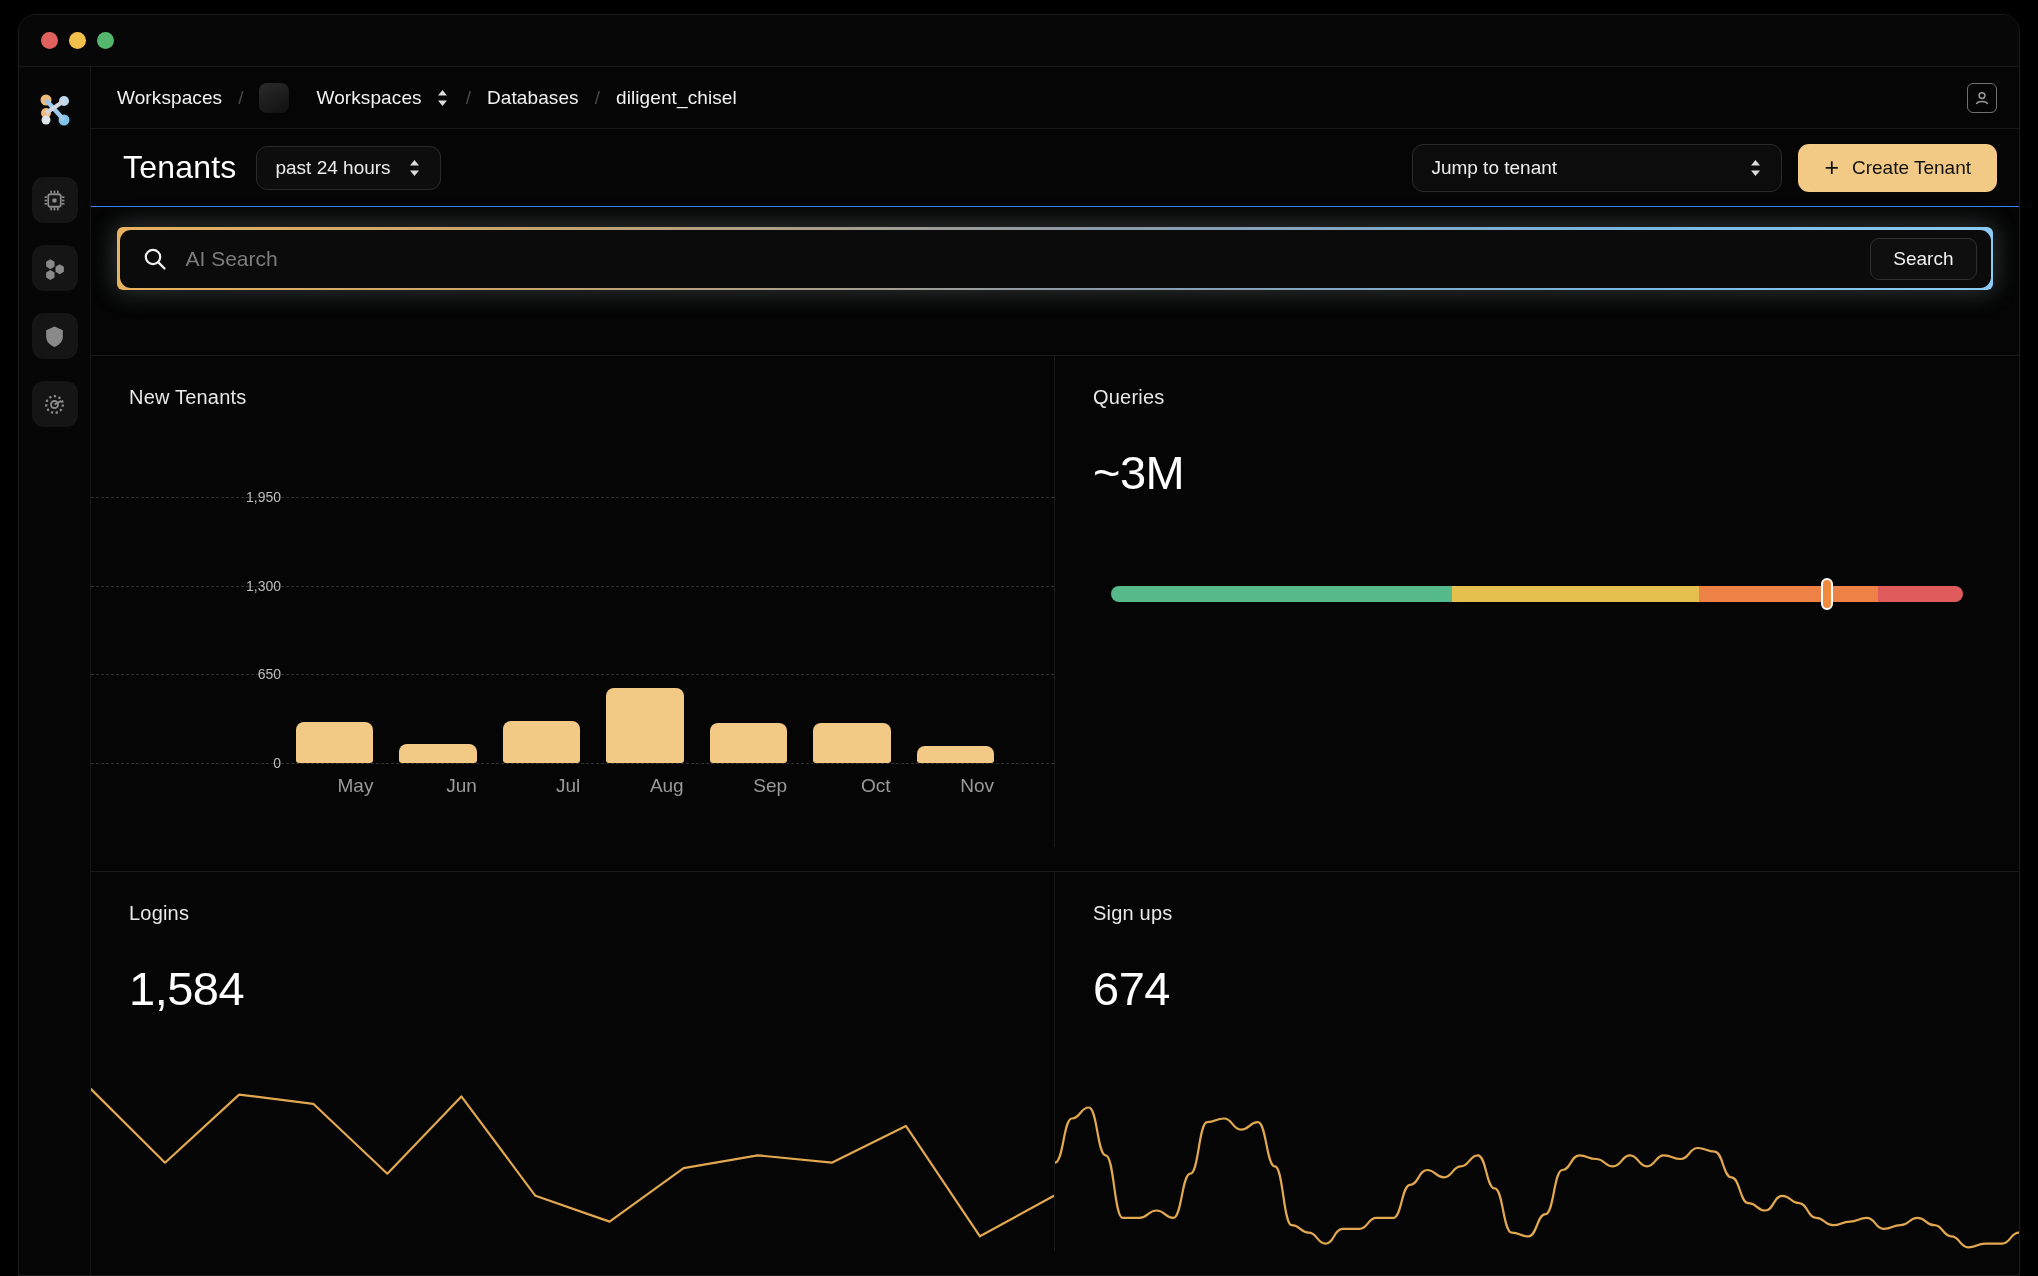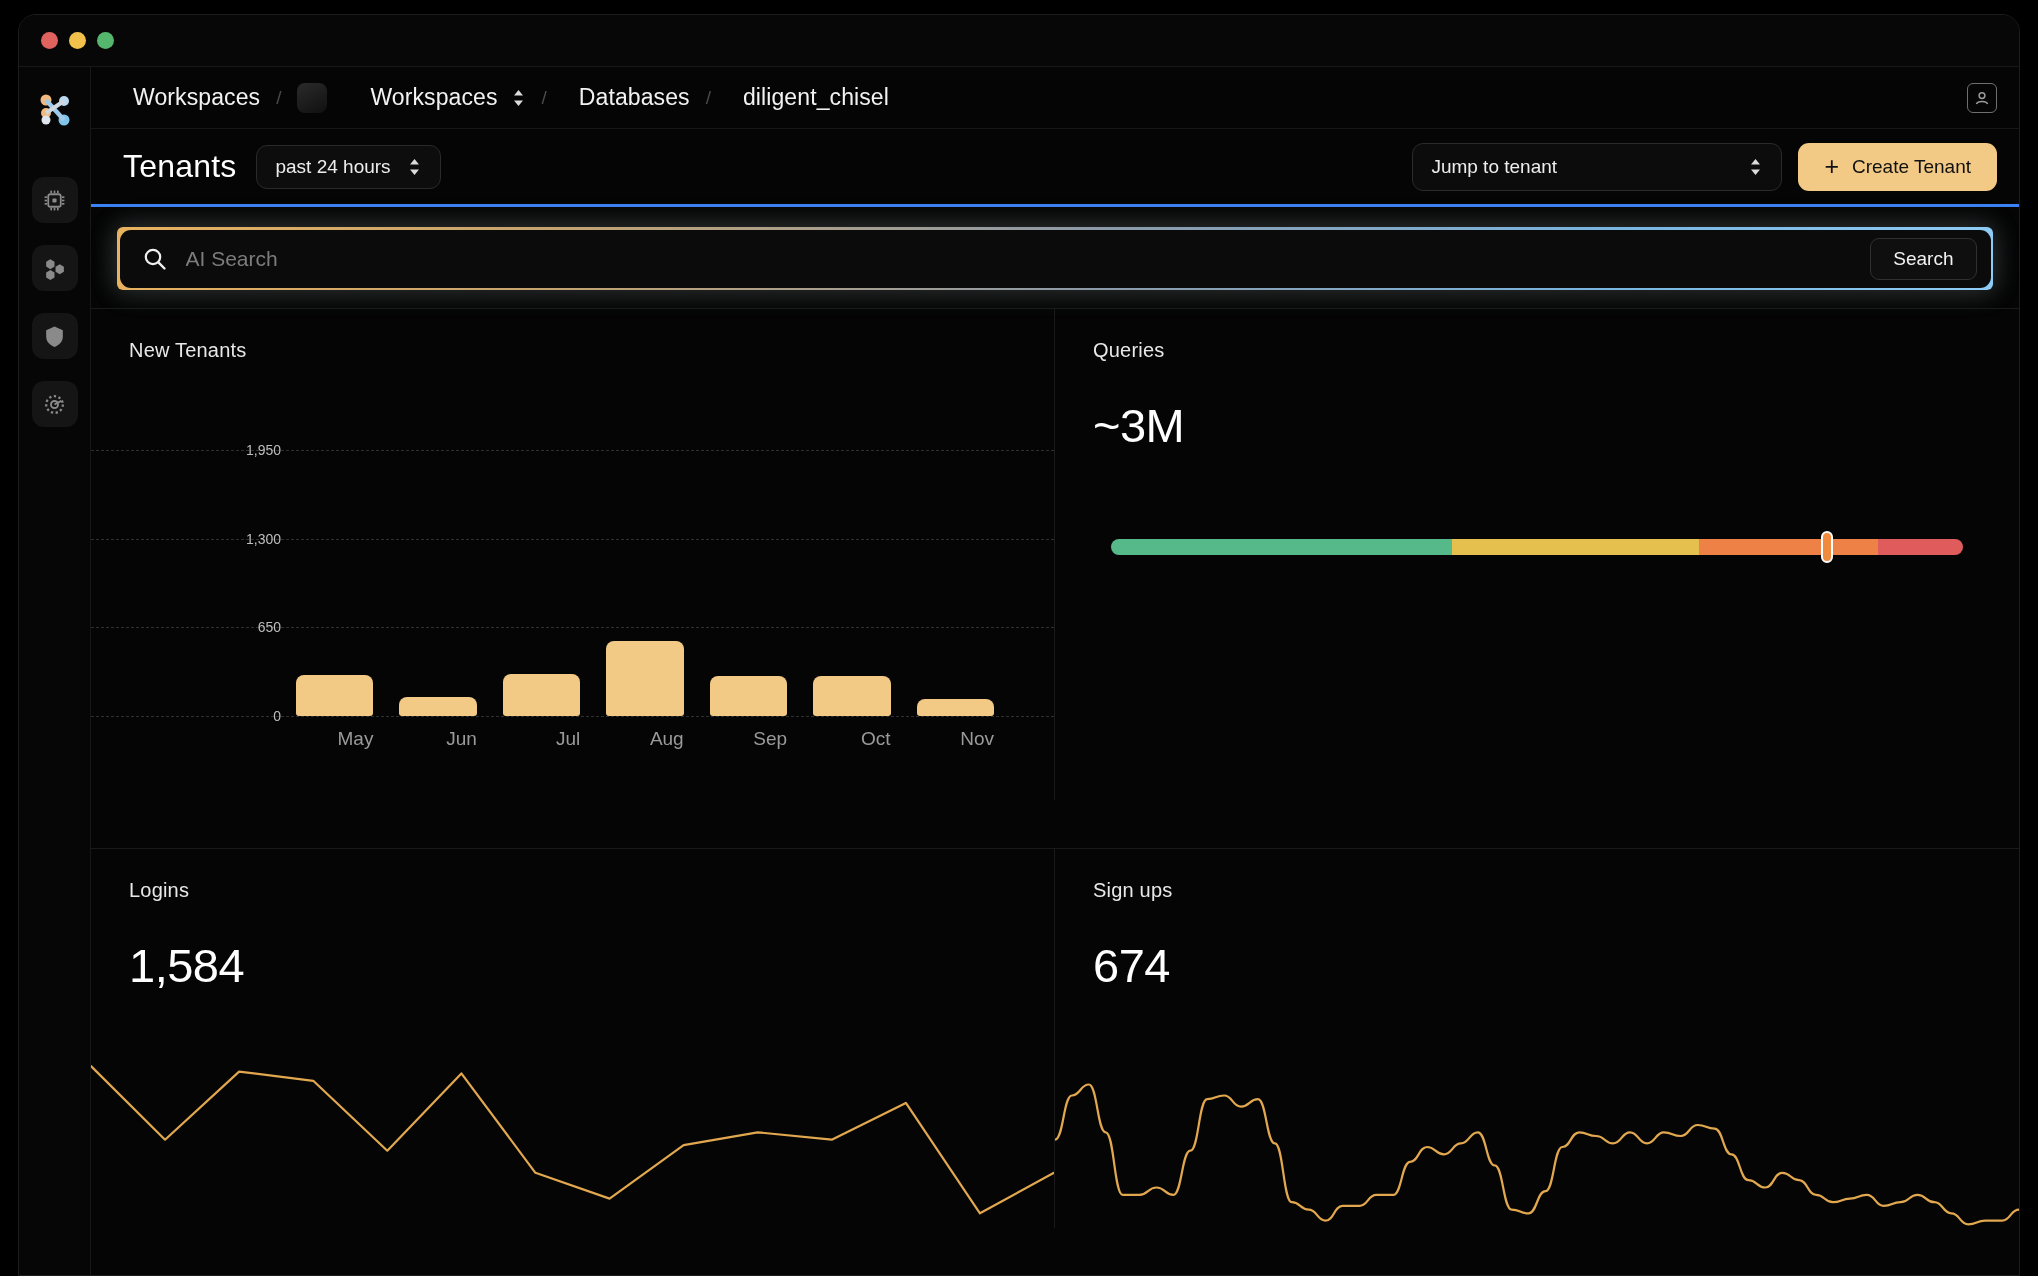--- a/index.html
+++ b/index.html
@@ -68,41 +68,41 @@
   
   .main { flex: 1; min-width: 0; display: flex; flex-direction: column; }
 
   .breadcrumbbar {
     height: 62px; flex: 0 0 62px;
     display: flex; align-items: center;
     padding: 0 22px 0 26px;
     border-bottom: 1px solid #171717;
   }
   .crumb {
-    color: #f2f2f2; font-size: 23px; letter-spacing: .1px;
-    cursor: pointer; white-space: nowrap; margin-left: 16px;
+    color: #f2f2f2; font-size: 19px; letter-spacing: .1px;
+    cursor: pointer; white-space: nowrap;
   }
   .sep { color: #4a4a4a; font-size: 19px; margin: 0 16px; }
   .ws-chip {
     width: 30px; height: 30px; border-radius: 8px;
     background: linear-gradient(150deg,#2b2b2b,#101010);
     margin-right: 14px;
   }
   .crumb-select { display: flex; align-items: center; gap: 13px; cursor: pointer; }
   .spacer { flex: 1; }
   .acct-icon {
     width: 30px; height: 30px; border: 1.6px solid #6f6f6f; border-radius: 6px;
     display: flex; align-items: center; justify-content: center; cursor: pointer;
   }
 
   .pagehead {
     height: 78px; flex: 0 0 78px;
     display: flex; align-items: center;
     padding: 0 22px 0 32px;
-    border-bottom: 3px solid #3b82f6;
+    border-bottom: 1px solid #3b82f6;
   }
   .page-title { font-size: 32px; color: #fff; font-weight: 400; letter-spacing: .2px; }
   .range-pill {
     margin-left: 20px;
     height: 44px; padding: 0 18px;
     border: 1px solid #2a2a2a; border-radius: 11px;
     background: #0d0d0d;
     display: flex; align-items: center; gap: 16px;
     color: #ededed; font-size: 19px; cursor: pointer;
   }
@@ -144,21 +144,21 @@
     margin-left: 18px;
   }
   .search-input::placeholder { color: #7c7c7c; }
   .search-btn {
     height: 42px; padding: 0 22px;
     background: #0f0f0f; border: 1px solid #303030; border-radius: 9px;
     color: #f1f1f1; font-size: 19px; font-family: inherit; cursor: pointer;
   }
 
   
-  .grid { flex: 1; display: flex; flex-wrap: wrap; min-height: 0; }
+  .grid { flex: 1; display: flex; flex-wrap: wrap; min-height: 0; margin-top: 47px; }
   .panel {
     width: 50%;
     border-top: 1px solid #1a1a1a;
     border-right: 1px solid #1a1a1a;
     padding: 30px 0 0 0;
     position: relative;
     overflow: hidden;
   }
   .panel:nth-child(2n) { border-right: none; }
   .panel.top { height: 492px; }

